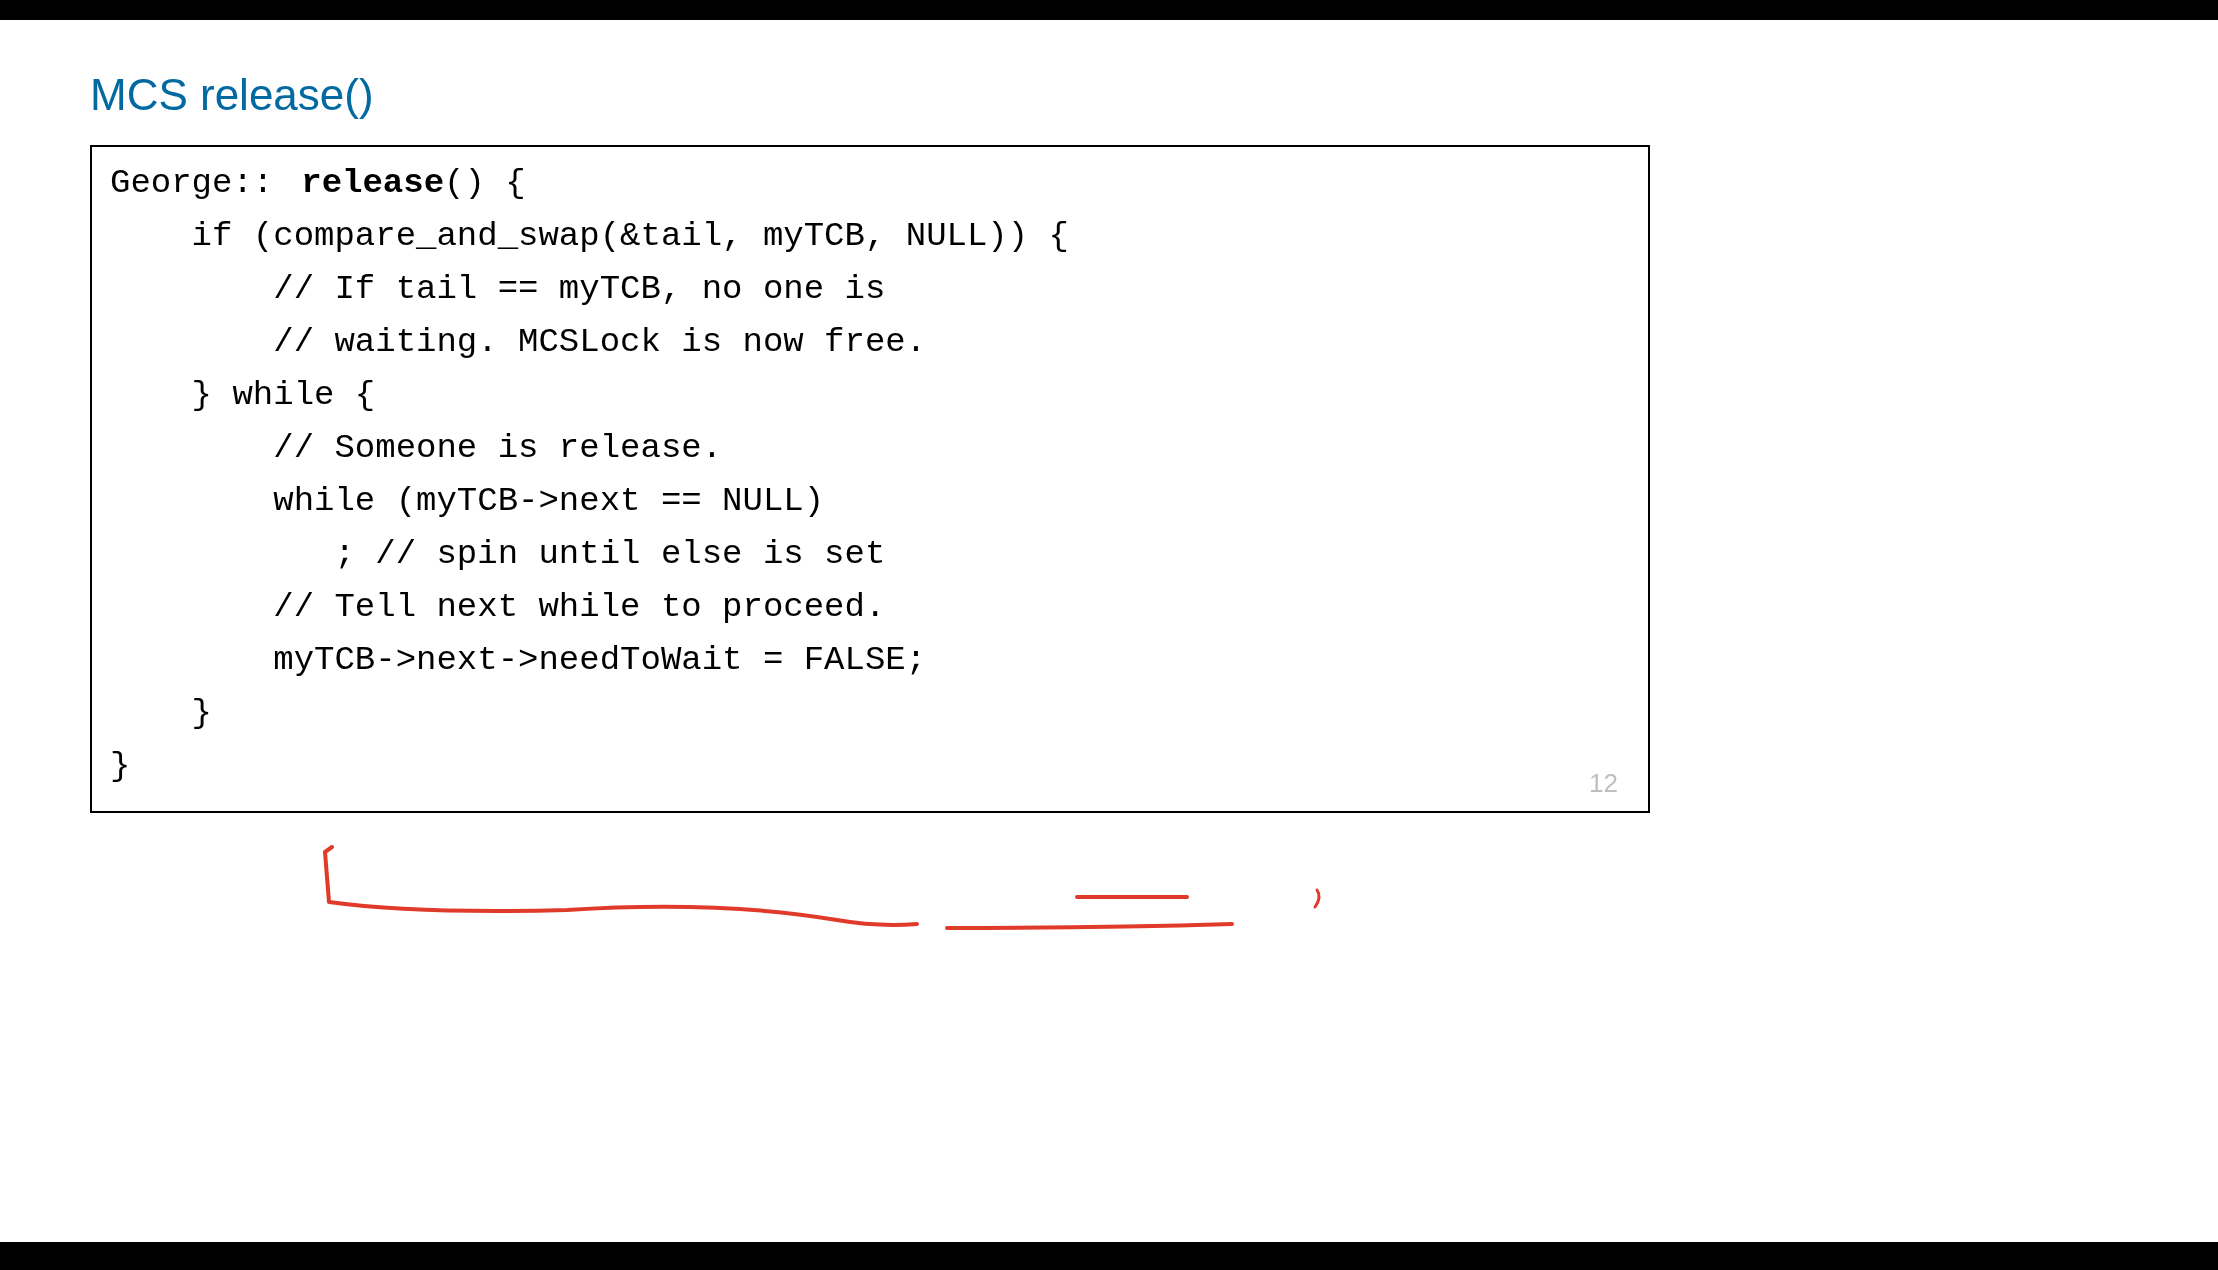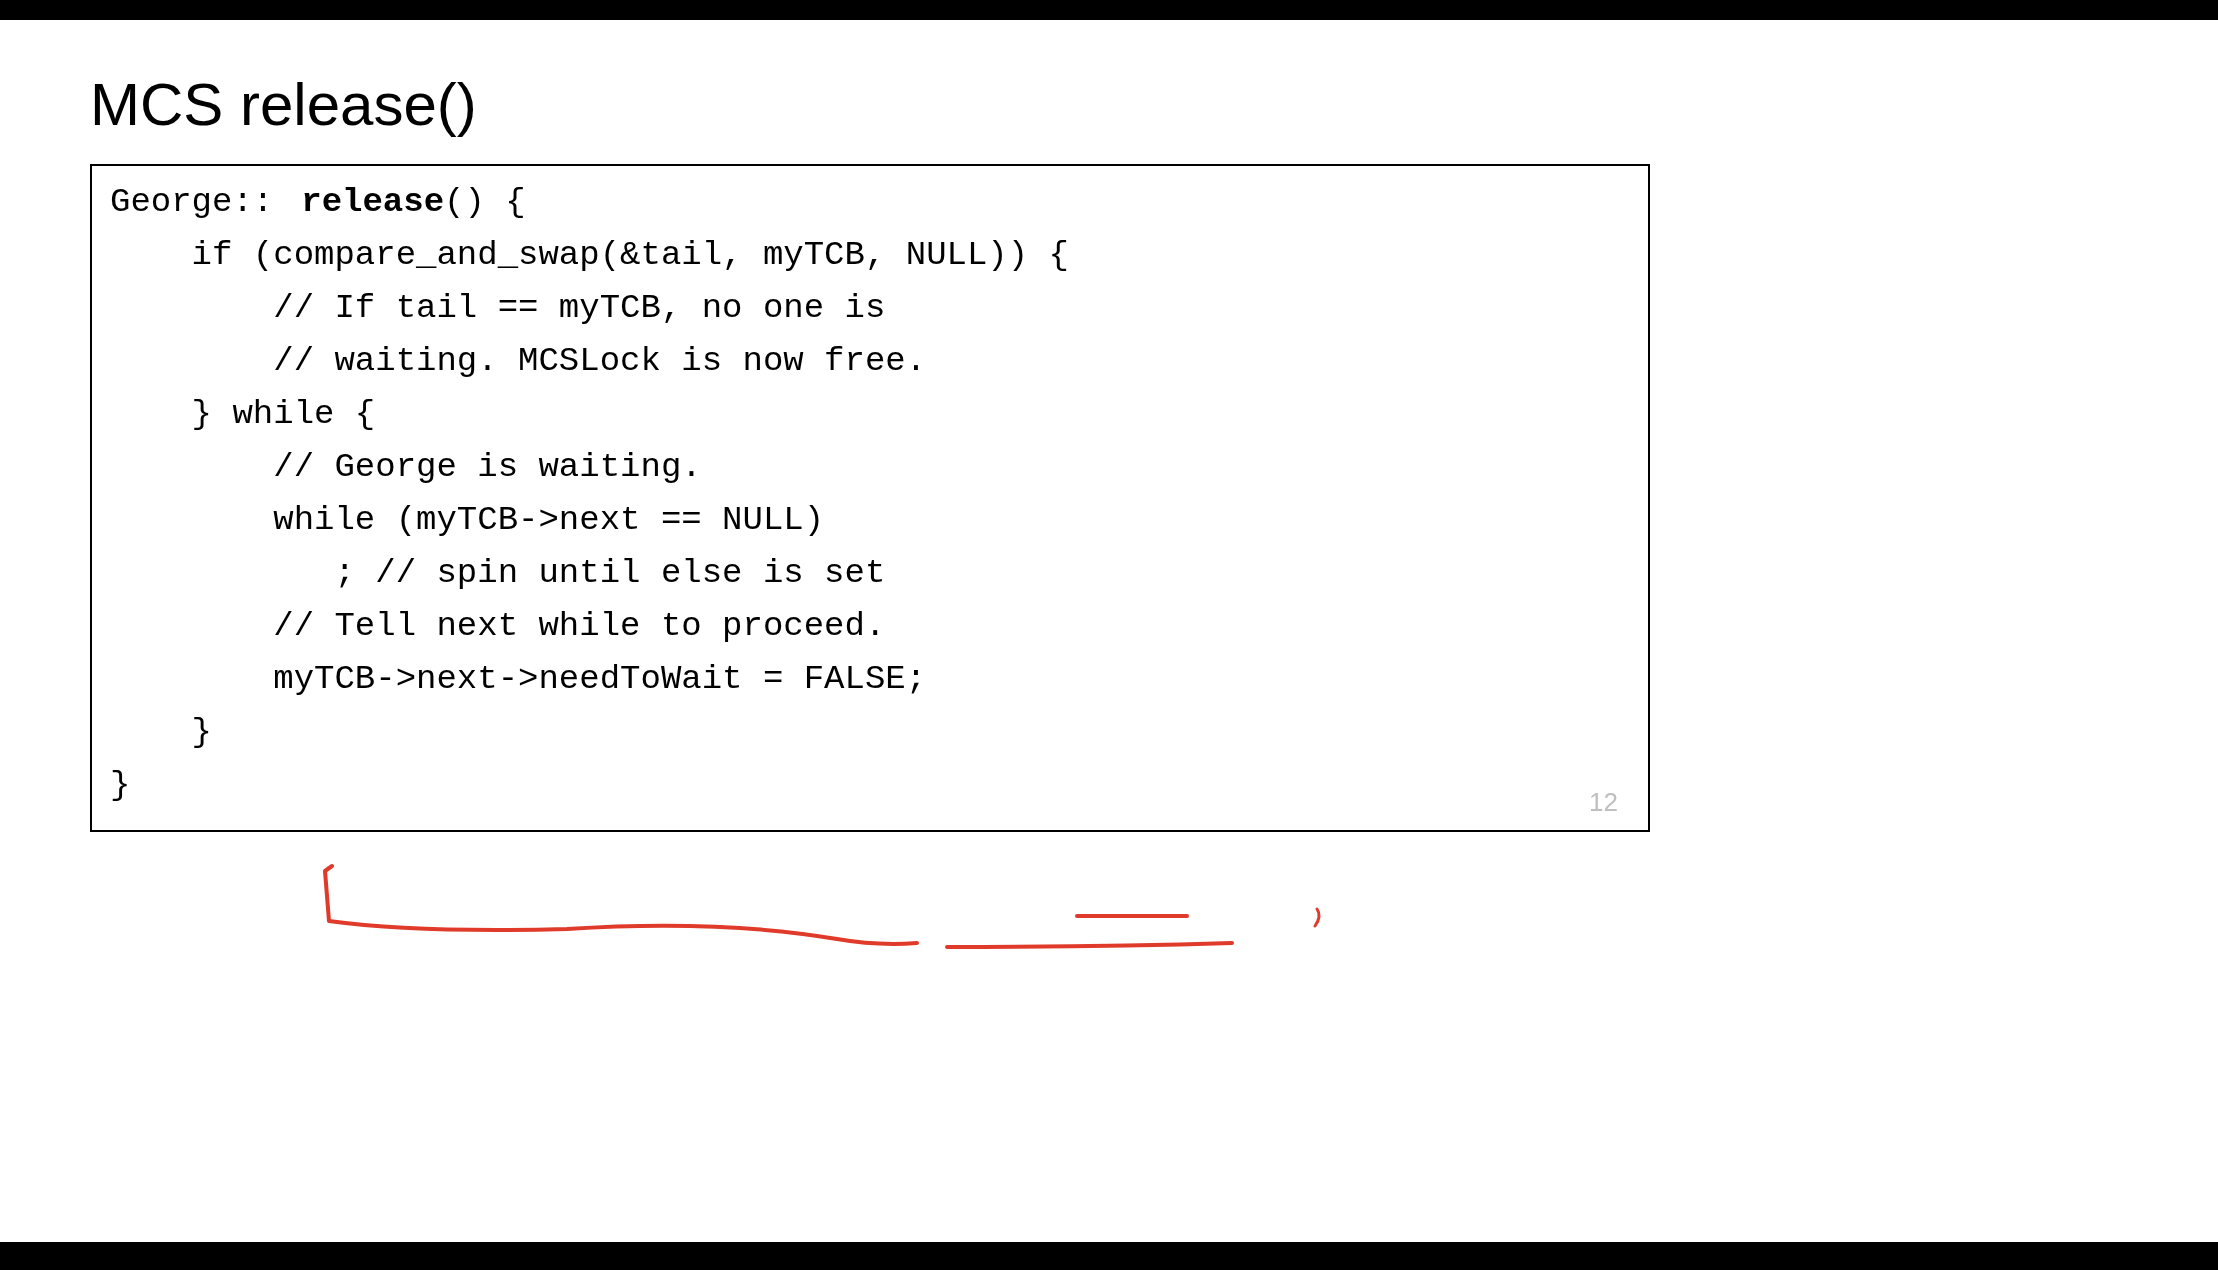--- a/index.html
+++ b/index.html
@@ -33,22 +33,22 @@
     .slide {
       position: absolute;
       top: 20px;
       left: 10px;
       right: 10px;
       bottom: 28px;
       background: #ffffff;
       padding: 50px 80px 30px 80px;
     }
     .title {
-      color: #000000;
-      font-size: 60px;
+      color: #0369a1;
+      font-size: 44px;
       font-weight: 400;
       margin-bottom: 25px;
       font-family: "Segoe UI Light", "Segoe UI", Arial, sans-serif;
     }
     .code-box {
       border: 2px solid #000000;
       width: 1560px;
       padding: 10px 18px 18px 18px;
       position: relative;
       background: #ffffff;
@@ -97,21 +97,21 @@
 <div class="slide">
 
   <h1 class="title">MCS release()</h1>
 
   <div class="code-box">
 <pre><span><span>George::</span><span class="bold">release</span><span>() {</span></span>
 <span>    if (compare_and_swap(&amp;tail, myTCB, NULL)) {</span>
 <span>        // If tail == myTCB, no one is</span>
 <span>        // waiting. MCSLock is now free.</span>
 <span>    } while {</span>
-<span>        // George is waiting.</span>
+<span>        // Someone is release.</span>
 <span>        while (myTCB-&gt;next == NULL)</span>
 <span>           ; // spin until else is set</span>
 <span>        // Tell next while to proceed.</span>
 <span>        myTCB-&gt;next-&gt;needToWait = FALSE;</span>
 <span>    }</span>
 <span>}</span></pre>
 
     <svg class="annotation" style="left: 225px; top: 695px; width: 1100px; height: 110px;" viewBox="0 0 1100 110">
       <path d="M 15 5 L 8 10 L 12 60 Q 100 72, 250 68 Q 400 58, 520 78 Q 560 85, 600 82" stroke="#e03a2a" stroke-width="4" fill="none" stroke-linecap="round" stroke-linejoin="round"></path>
       <path d="M 630 86 Q 780 86, 915 82" stroke="#e03a2a" stroke-width="4" fill="none" stroke-linecap="round" stroke-linejoin="round"></path>

